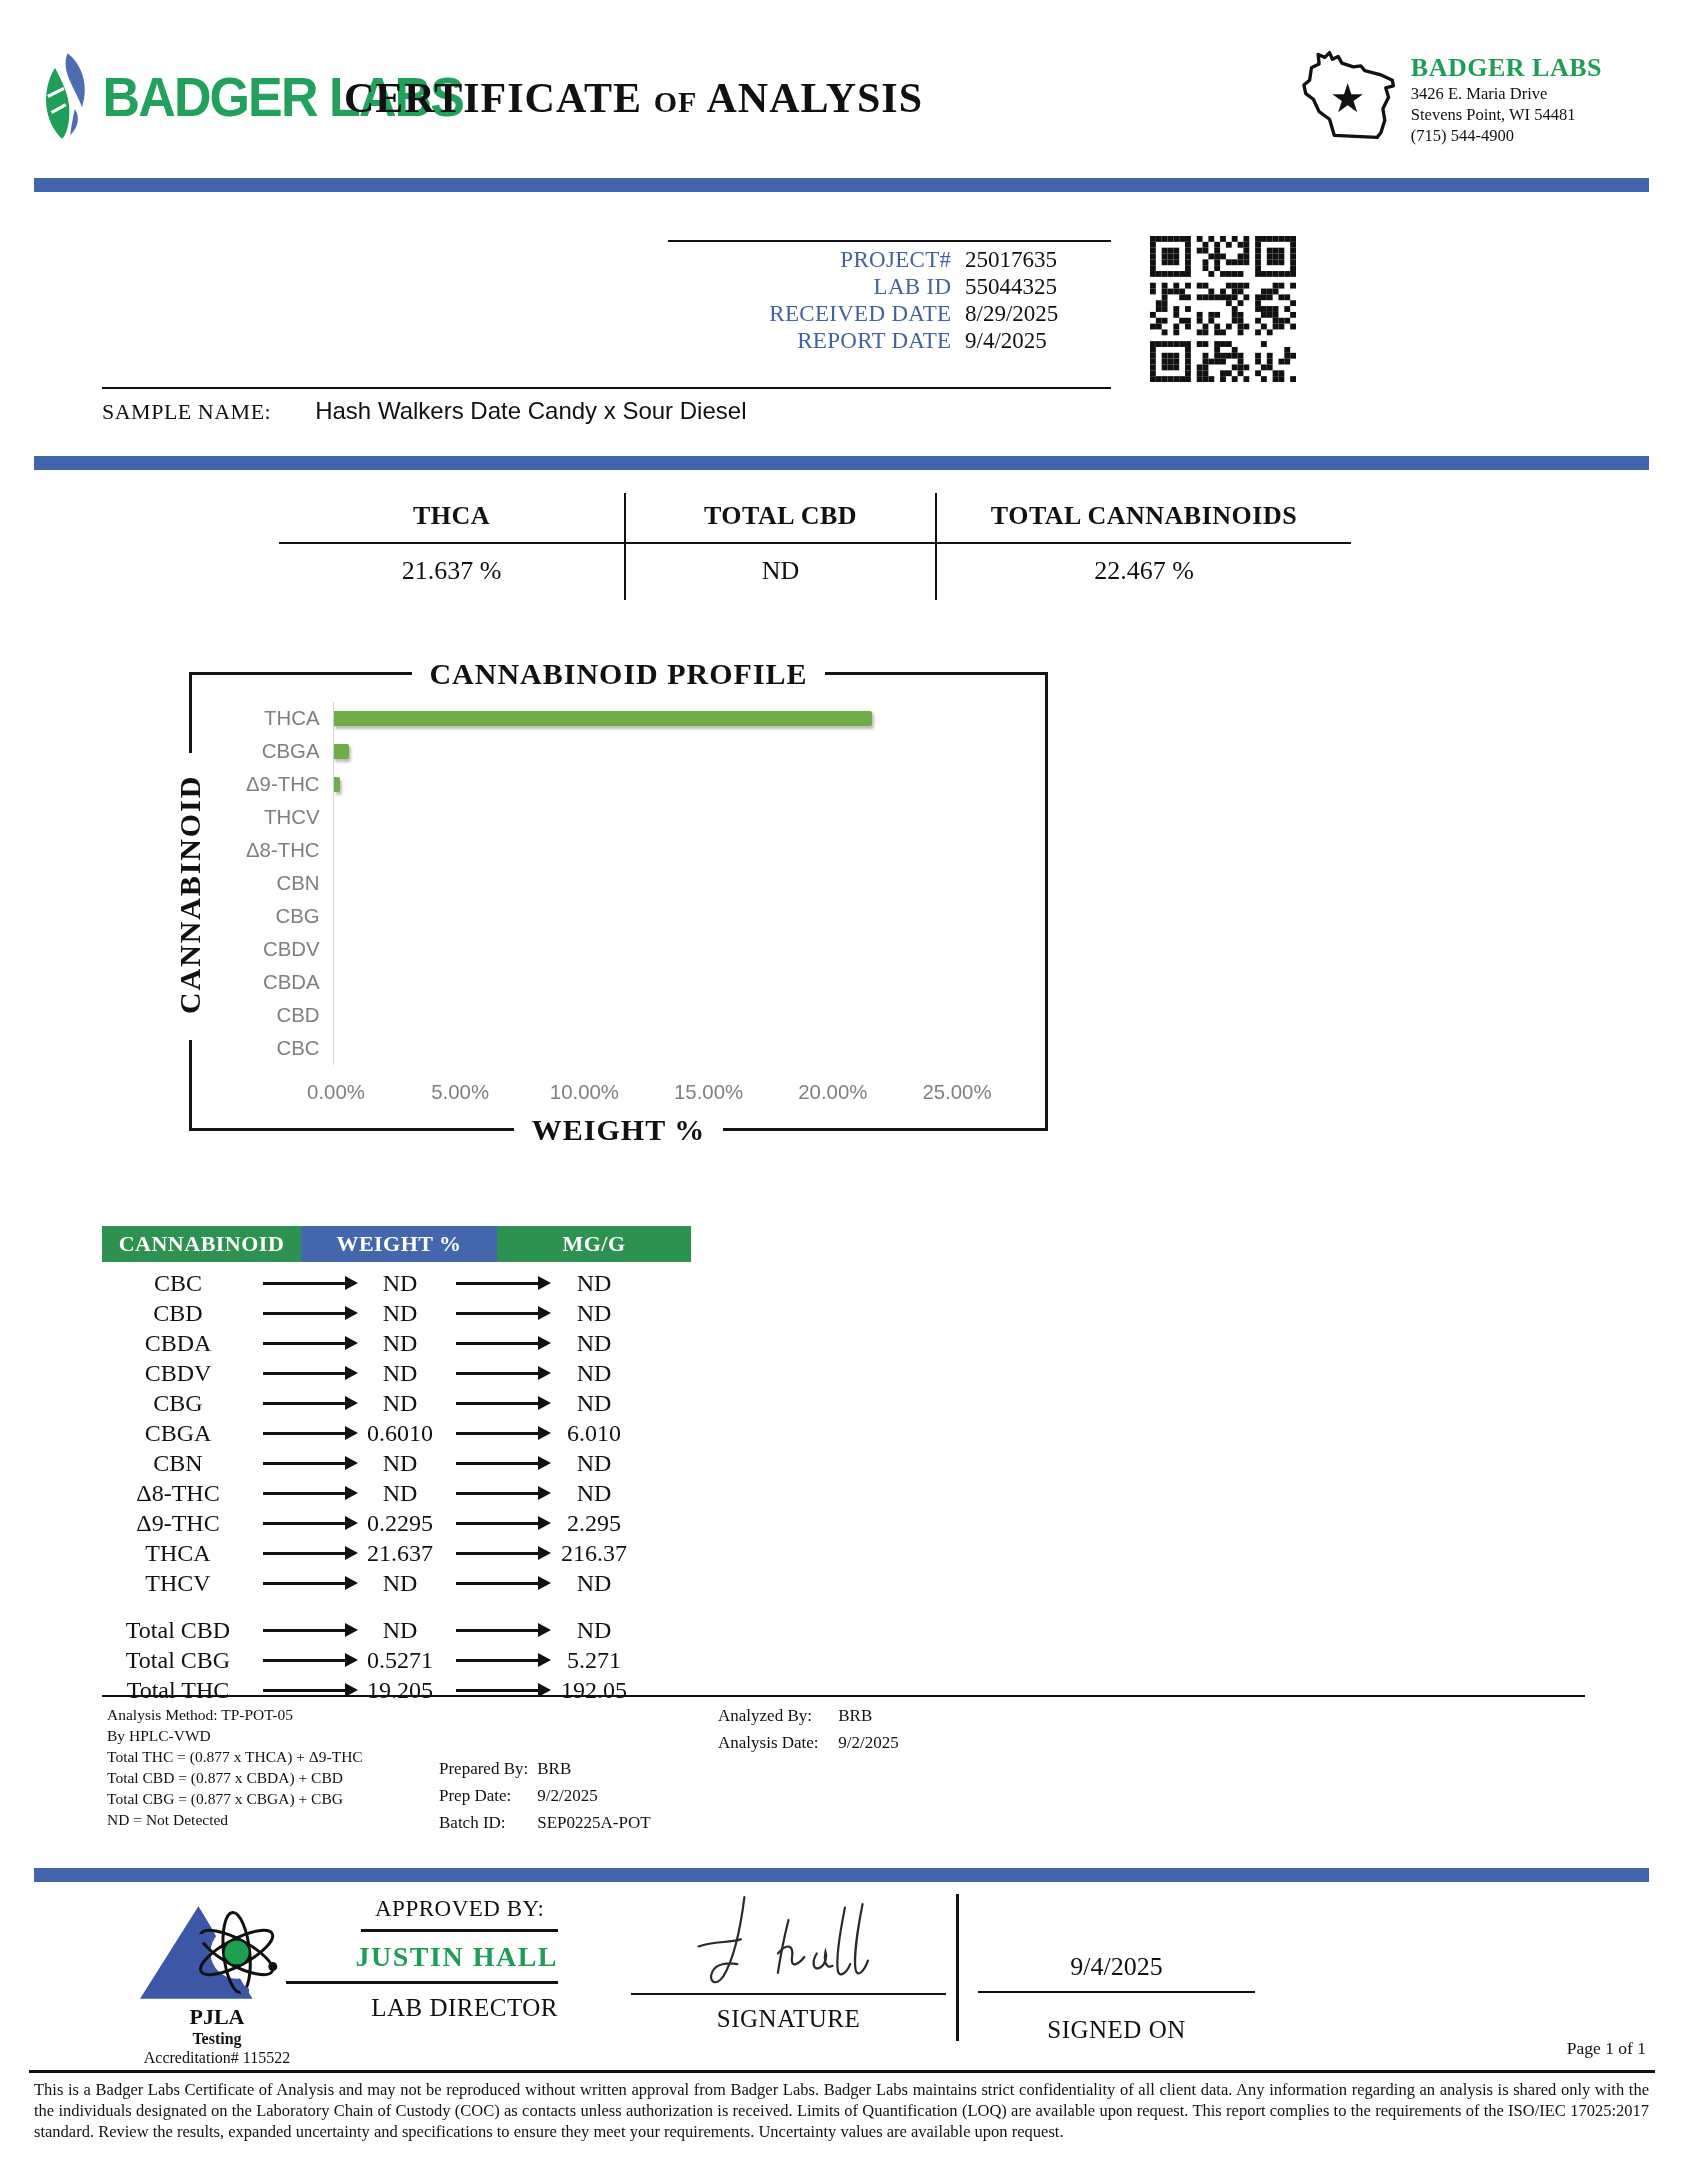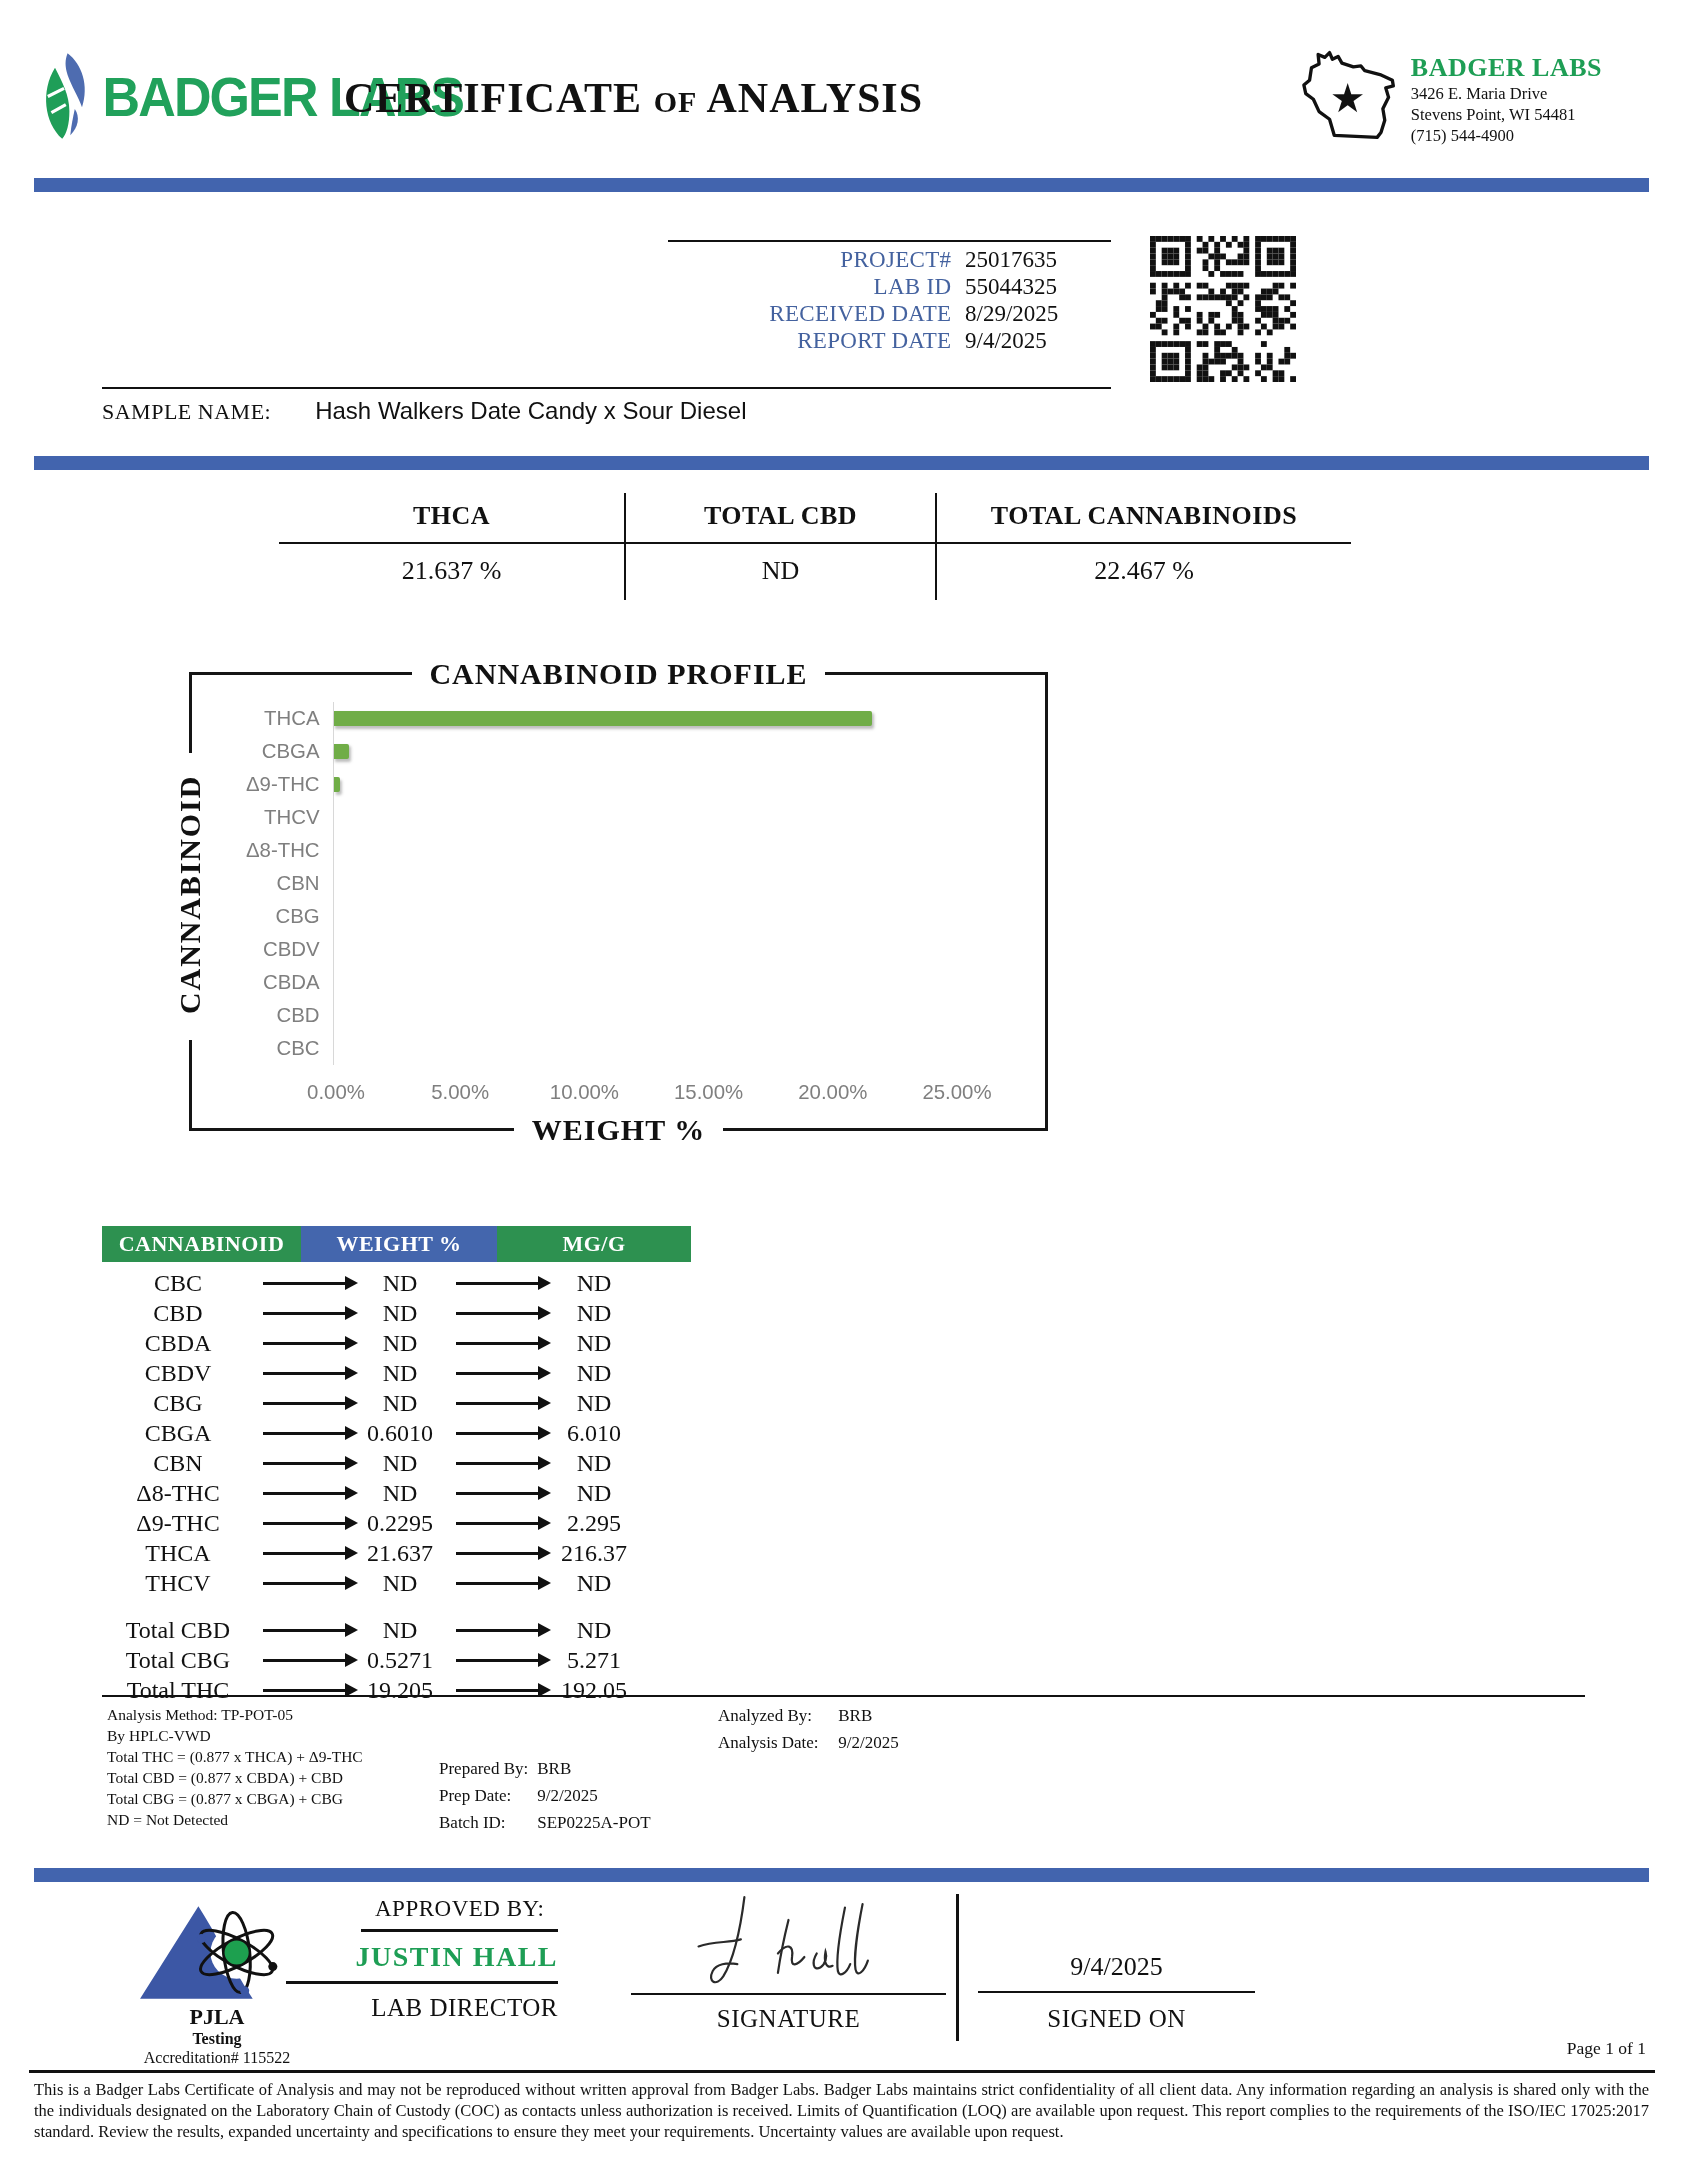--- a/index.html
+++ b/index.html
@@ -103,21 +103,21 @@
   .ap-name{color:#1e9e55;font-size:28px;font-weight:bold;letter-spacing:1.5px;margin-top:9.7px;}
   .ap-rule{border-top:3.4px solid #111;margin-top:7.8px;}
   .ap-title{font-size:25px;margin-top:9.7px;letter-spacing:0.5px;}
   .signature{position:absolute;left:631px;top:1890px;width:315px;text-align:center;}
   .sig-rule{border-top:2.9px solid #111;margin-top:1.9px;}
   .sig-label{font-size:25px;margin-top:9.7px;letter-spacing:0.5px;}
   .vdiv{position:absolute;left:956px;top:1894px;width:2.9px;height:147px;background:#111;}
   .signedon{position:absolute;left:978px;top:1890px;width:277px;text-align:center;}
   .so-date{font-size:26px;padding-top:62px;}
   .so-rule{border-top:2.9px solid #111;margin-top:8.7px;}
-  .so-label{font-size:25px;margin-top:12px;letter-spacing:0.5px;}
+  .so-label{font-size:25px;margin-top:23px;letter-spacing:0.5px;}
   .page-note{position:absolute;right:37px;top:2038px;font-size:17.5px;}
   .bottom-rule{position:absolute;left:29px;top:2070px;width:1626px;border-top:3.4px solid #111;}
   .disclaimer{position:absolute;left:34px;top:2079px;width:1615px;font-size:16.5px;
               line-height:21px;text-align:justify;}
 </style>
 </head>
 <body>
 
 <div class="page">
 

